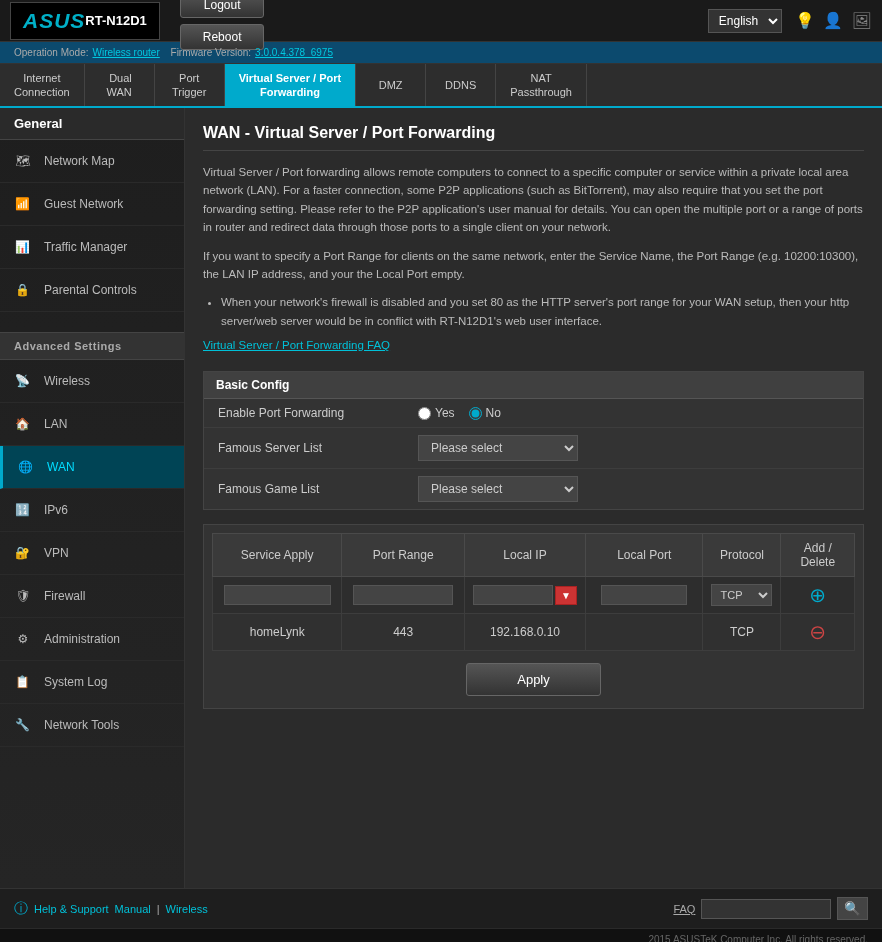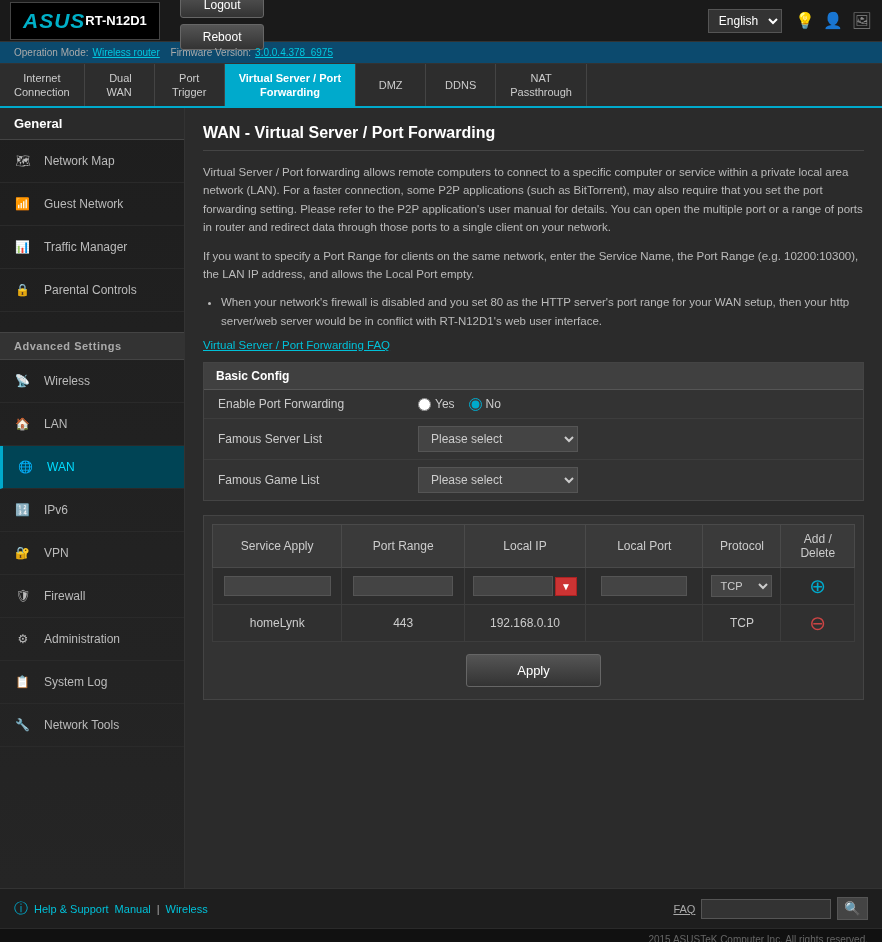--- a/index.html
+++ b/index.html
@@ -200,21 +200,21 @@
       margin-left: 18px;
       margin-bottom: 8px;
       line-height: 1.6;
       list-style: disc;
     }
     .faq-link {
       color: #00c0d8;
       text-decoration: underline;
       font-size: 11.5px;
       display: inline-block;
-      margin-bottom: 11px;
+      margin-bottom: 20px;
       cursor: pointer;
     }
 
     
     .section-box {
       background: #333;
       border: 1px solid #444;
       margin-bottom: 14px;
     }
     .section-header {
@@ -508,21 +508,21 @@
           <span class="sidebar-icon">🔧</span>
           <span>Network Tools</span>
         </div>
       </div>
   </div>
 
   <div class="content">
     <div class="content-title">WAN - Virtual Server / Port Forwarding</div>
 
     <div class="description">Virtual Server / Port forwarding allows remote computers to connect to a specific computer or service within a private local area network (LAN). For a faster connection, some P2P applications (such as BitTorrent), may also require that you set the port forwarding setting. Please refer to the P2P application's user manual for details. You can open the multiple port or a range of ports in router and redirect data through those ports to a single client on your network.</div>
-    <div class="description">If you want to specify a Port Range for clients on the same network, enter the Service Name, the Port Range (e.g. 10200:10300), the LAN IP address, and allows the Local Port empty.</div>
+    <div class="description">If you want to specify a Port Range for clients on the same network, enter the Service Name, the Port Range (e.g. 10200:10300), the LAN IP address, and your the Local Port empty.</div>
     <ul>
       <li class="bullet-note">When your network's firewall is disabled and you set 80 as the HTTP server's port range for your WAN setup, then your http server/web server would be in conflict with RT-N12D1's web user interface.</li>
     </ul>
     <a href="#" class="faq-link">Virtual Server / Port Forwarding FAQ</a>
 
     
     <div class="section-box">
       <div class="section-header">Basic Config</div>
 
       <div class="config-row">

